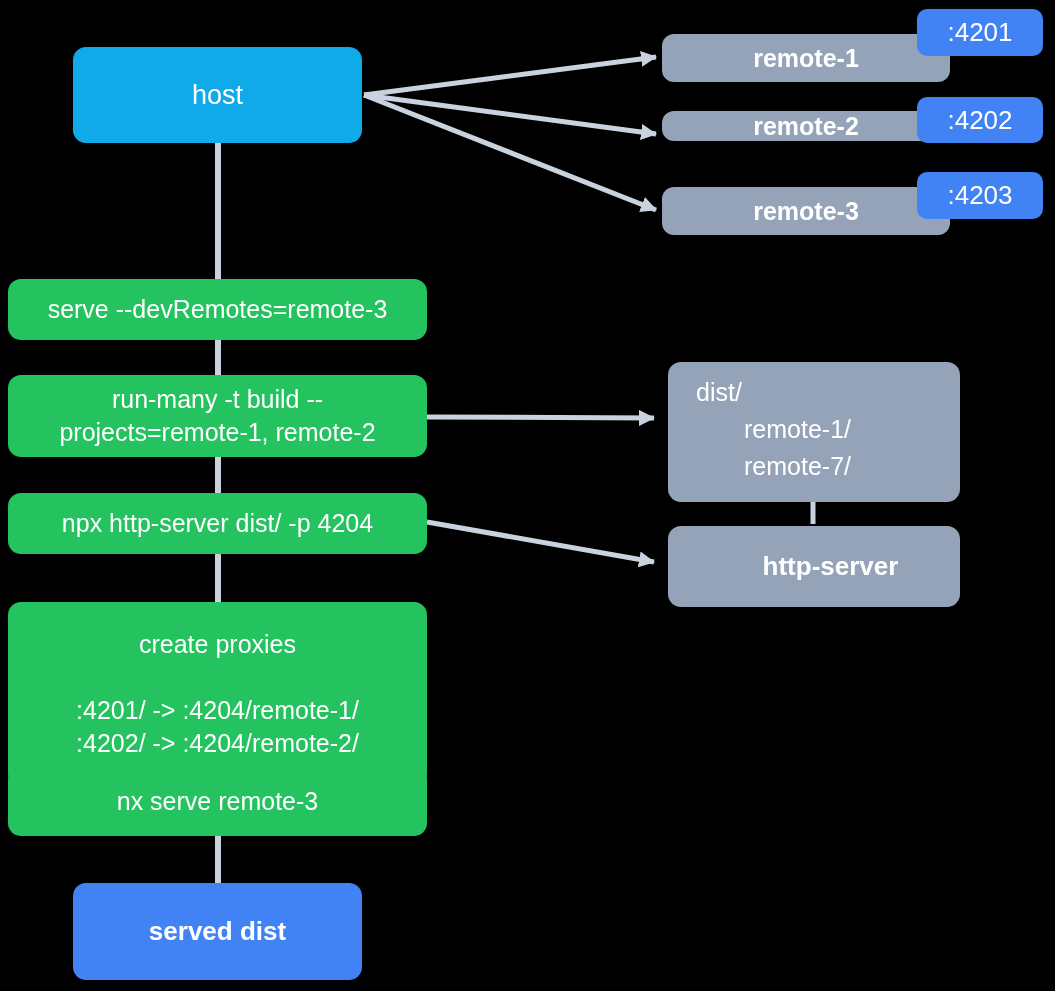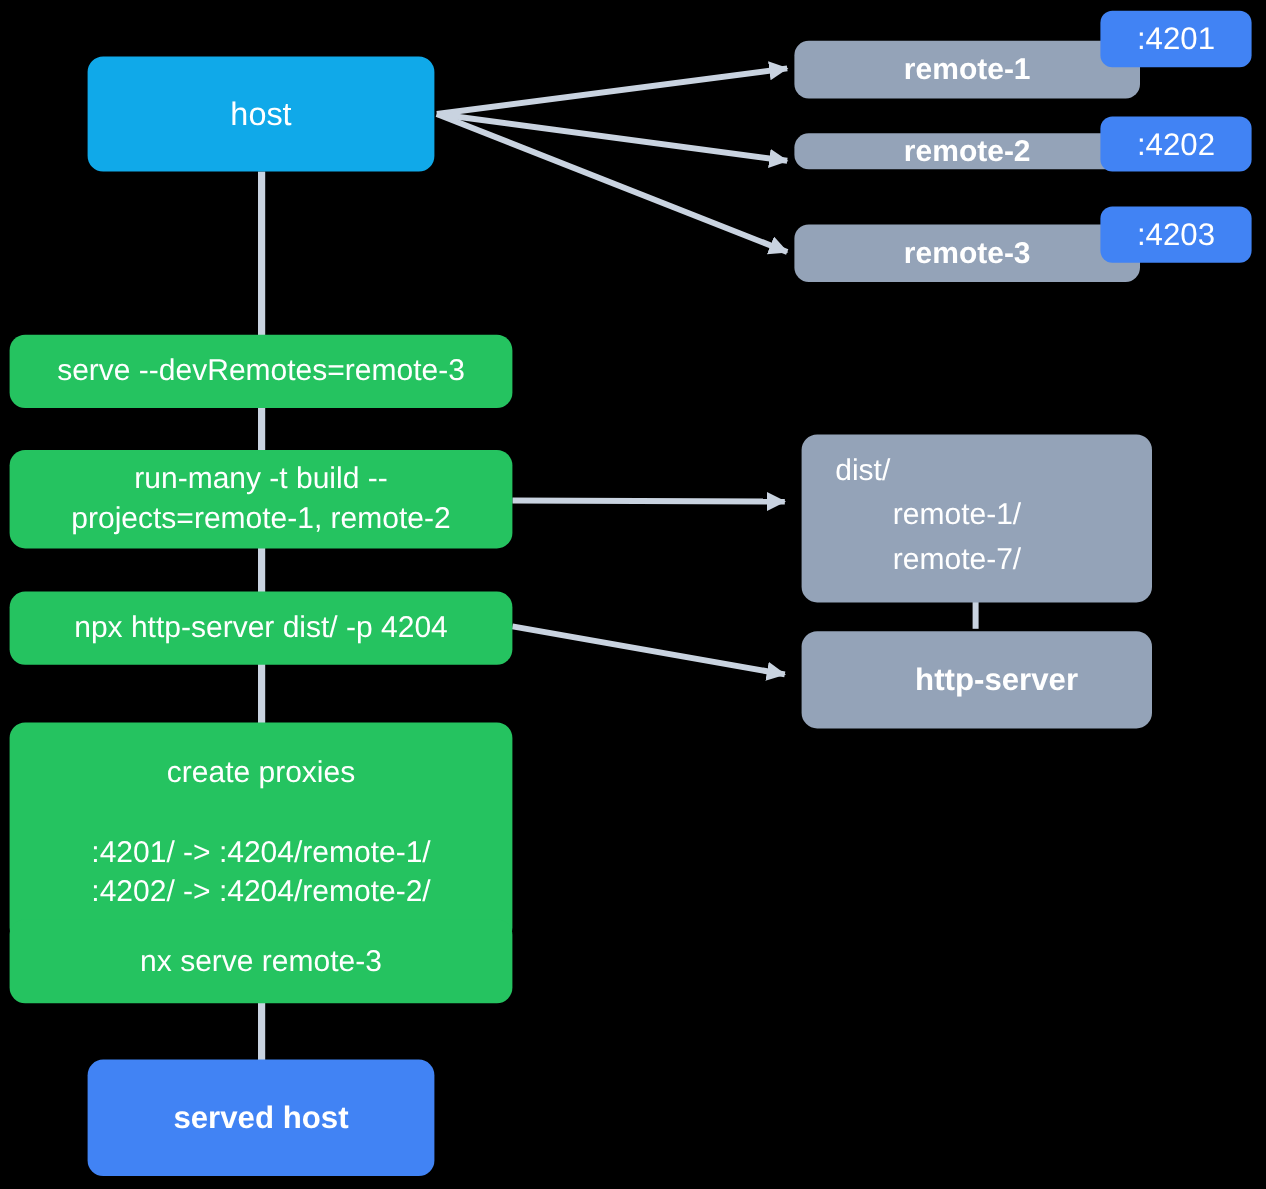--- a/index.html
+++ b/index.html
@@ -148,16 +148,16 @@
     <span class="dist-line">dist/</span>
     <span class="dist-line indent">remote-1/</span>
     <span class="dist-line indent">remote-7/</span>
   </div>
 
   <div class="node" id="http-server">
     <span>http-server</span>
   </div>
 
   <div class="node" id="served">
-    <span>served host</span>
+    <span>served dist</span>
   </div>
 
 </div>
 
 </body></html>

